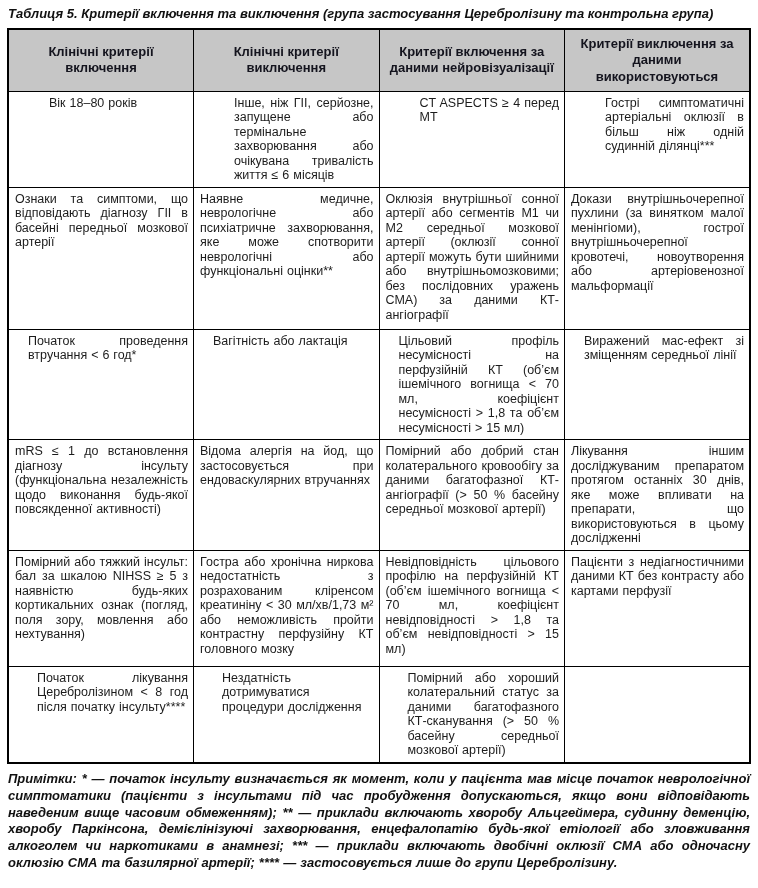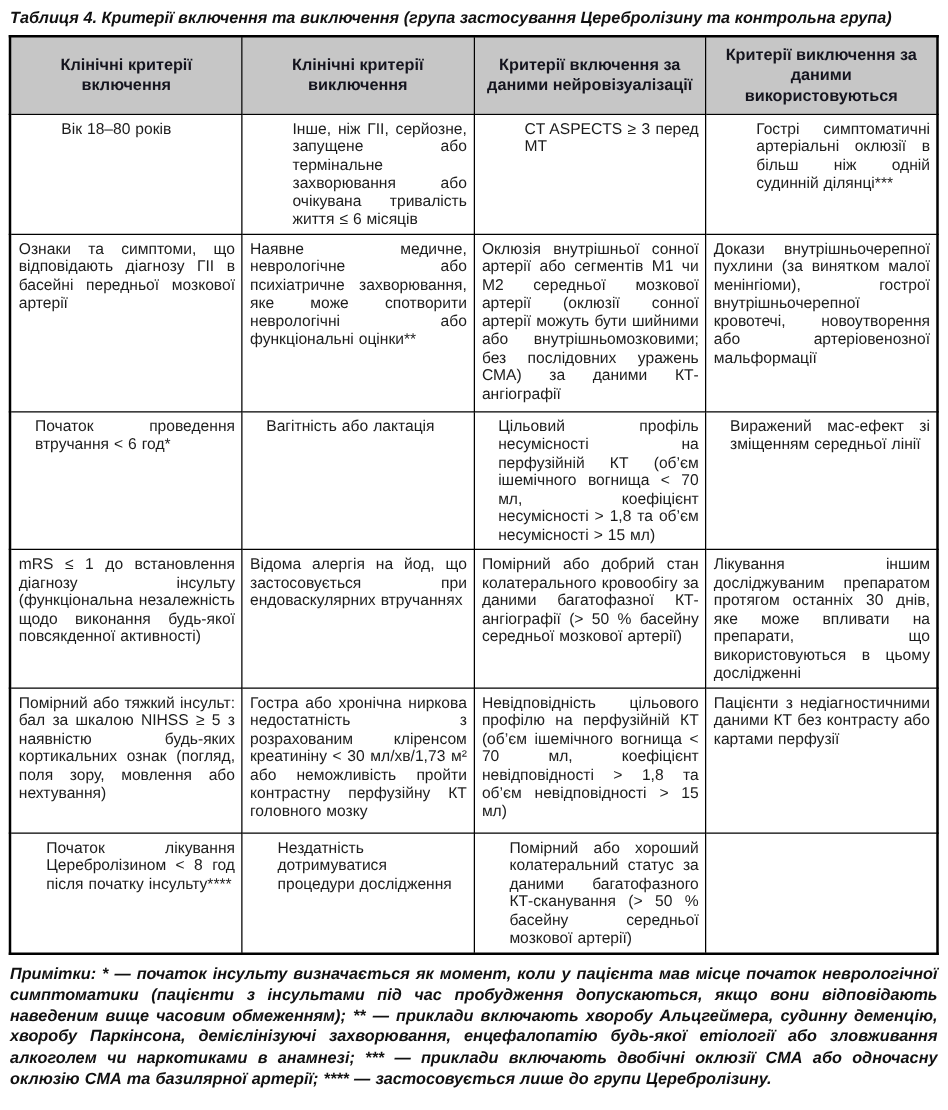--- a/index.html
+++ b/index.html
@@ -75,36 +75,36 @@
     line-height: 1.3;
     margin: 7px 1px 0 1px;
     word-spacing: 0.5px;
   }
 </style>
 </head>
 <body>
 
 <div class="page">
 
-  <div class="table-title">Таблиця 4. Критерії включення та виключення (група застосування Церебролізину та контрольна група)</div>
+  <div class="table-title">Таблиця 5. Критерії включення та виключення (група застосування Церебролізину та контрольна група)</div>
 
   <table class="criteria">
     <thead>
       <tr>
         <th>Клінічні критерії включення</th>
         <th>Клінічні критерії виключення</th>
         <th>Критерії включення за даними нейровізуалізації</th>
         <th>Критерії виключення за даними використовуються</th>
       </tr>
     </thead>
     <tbody>
       <tr class="r1">
         <td>Вік 18–80 років</td>
         <td>Інше, ніж ГІІ, серйозне, запущене або термінальне захворювання або очікувана тривалість життя ≤ 6 місяців</td>
-        <td>CT ASPECTS ≥ 3 перед МТ</td>
+        <td>CT ASPECTS ≥ 4 перед МТ</td>
         <td>Гострі симптоматичні артеріальні оклюзії в більш ніж одній судинній ділянці***</td>
       </tr>
       <tr class="r2">
         <td>Ознаки та симптоми, що відповідають діагнозу ГІІ в басейні передньої мозкової артерії</td>
         <td>Наявне медичне, неврологічне або психіатричне захворювання, яке може спотворити неврологічні або функціональні оцінки**</td>
         <td>Оклюзія внутрішньої сонної артерії або сегментів М1 чи М2 середньої мозкової артерії (оклюзії сонної артерії можуть бути шийними або внутрішньомозковими; без послідовних уражень СМА) за даними КТ-ангіографії</td>
         <td>Докази внутрішньочерепної пухлини (за винятком малої менінгіоми), гострої внутрішньочерепної кровотечі, новоутворення або артеріовенозної мальформації</td>
       </tr>
       <tr class="r3">
         <td>Початок проведення втручання &lt; 6 год*</td>

